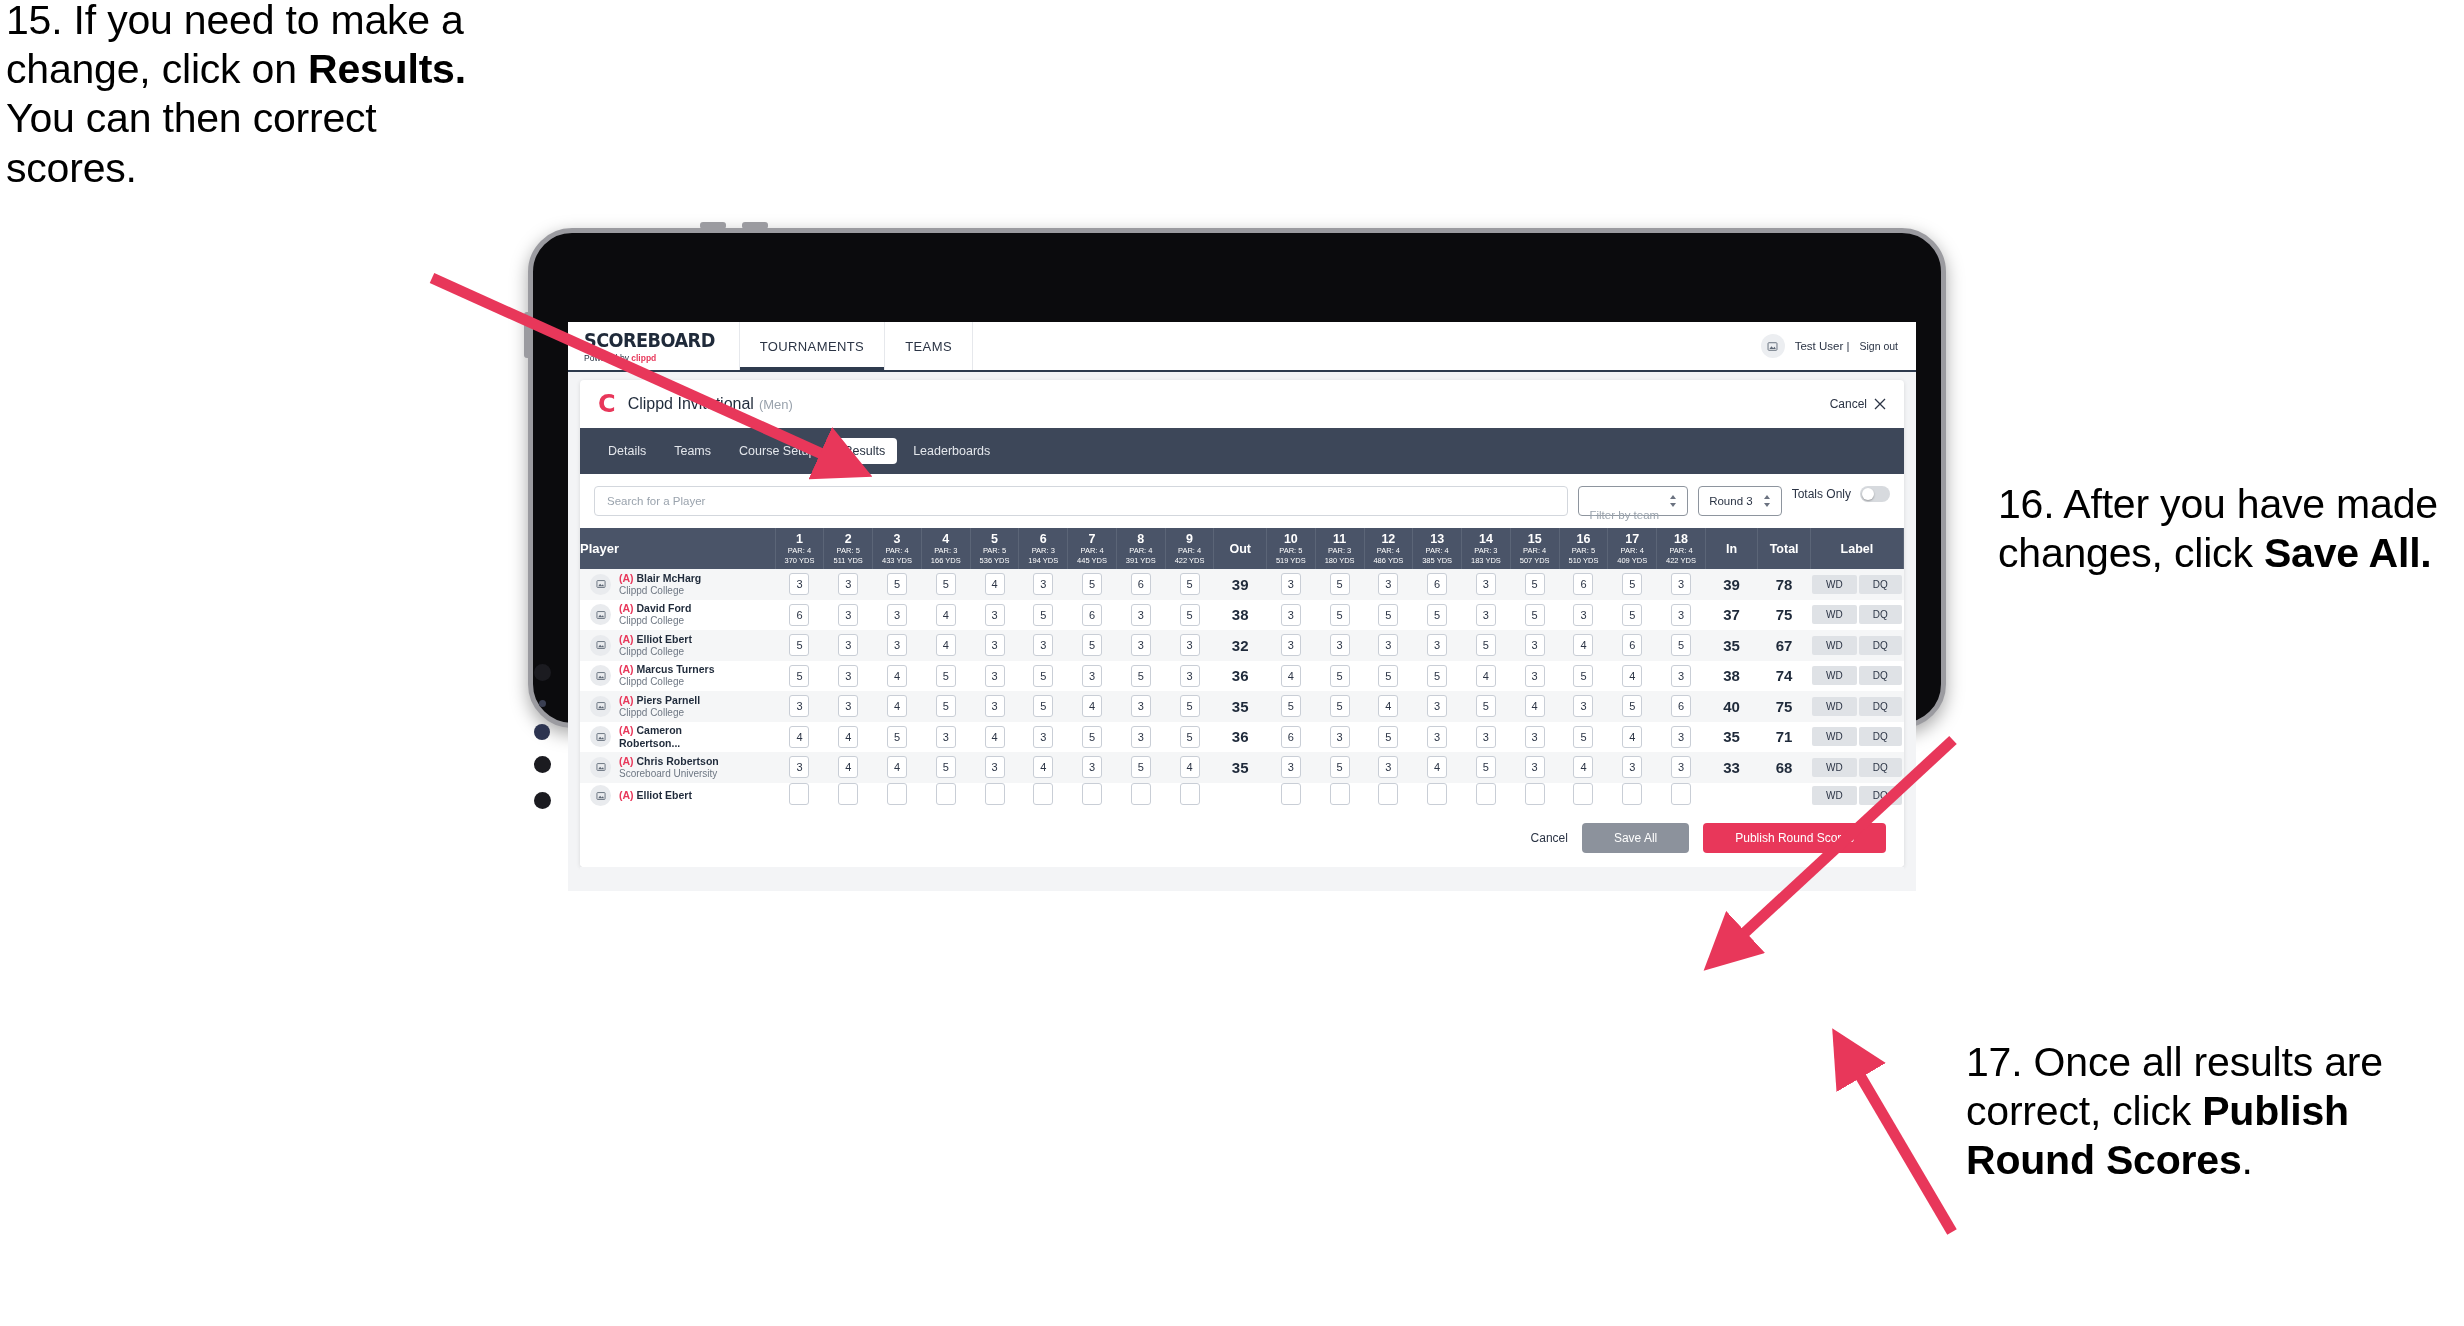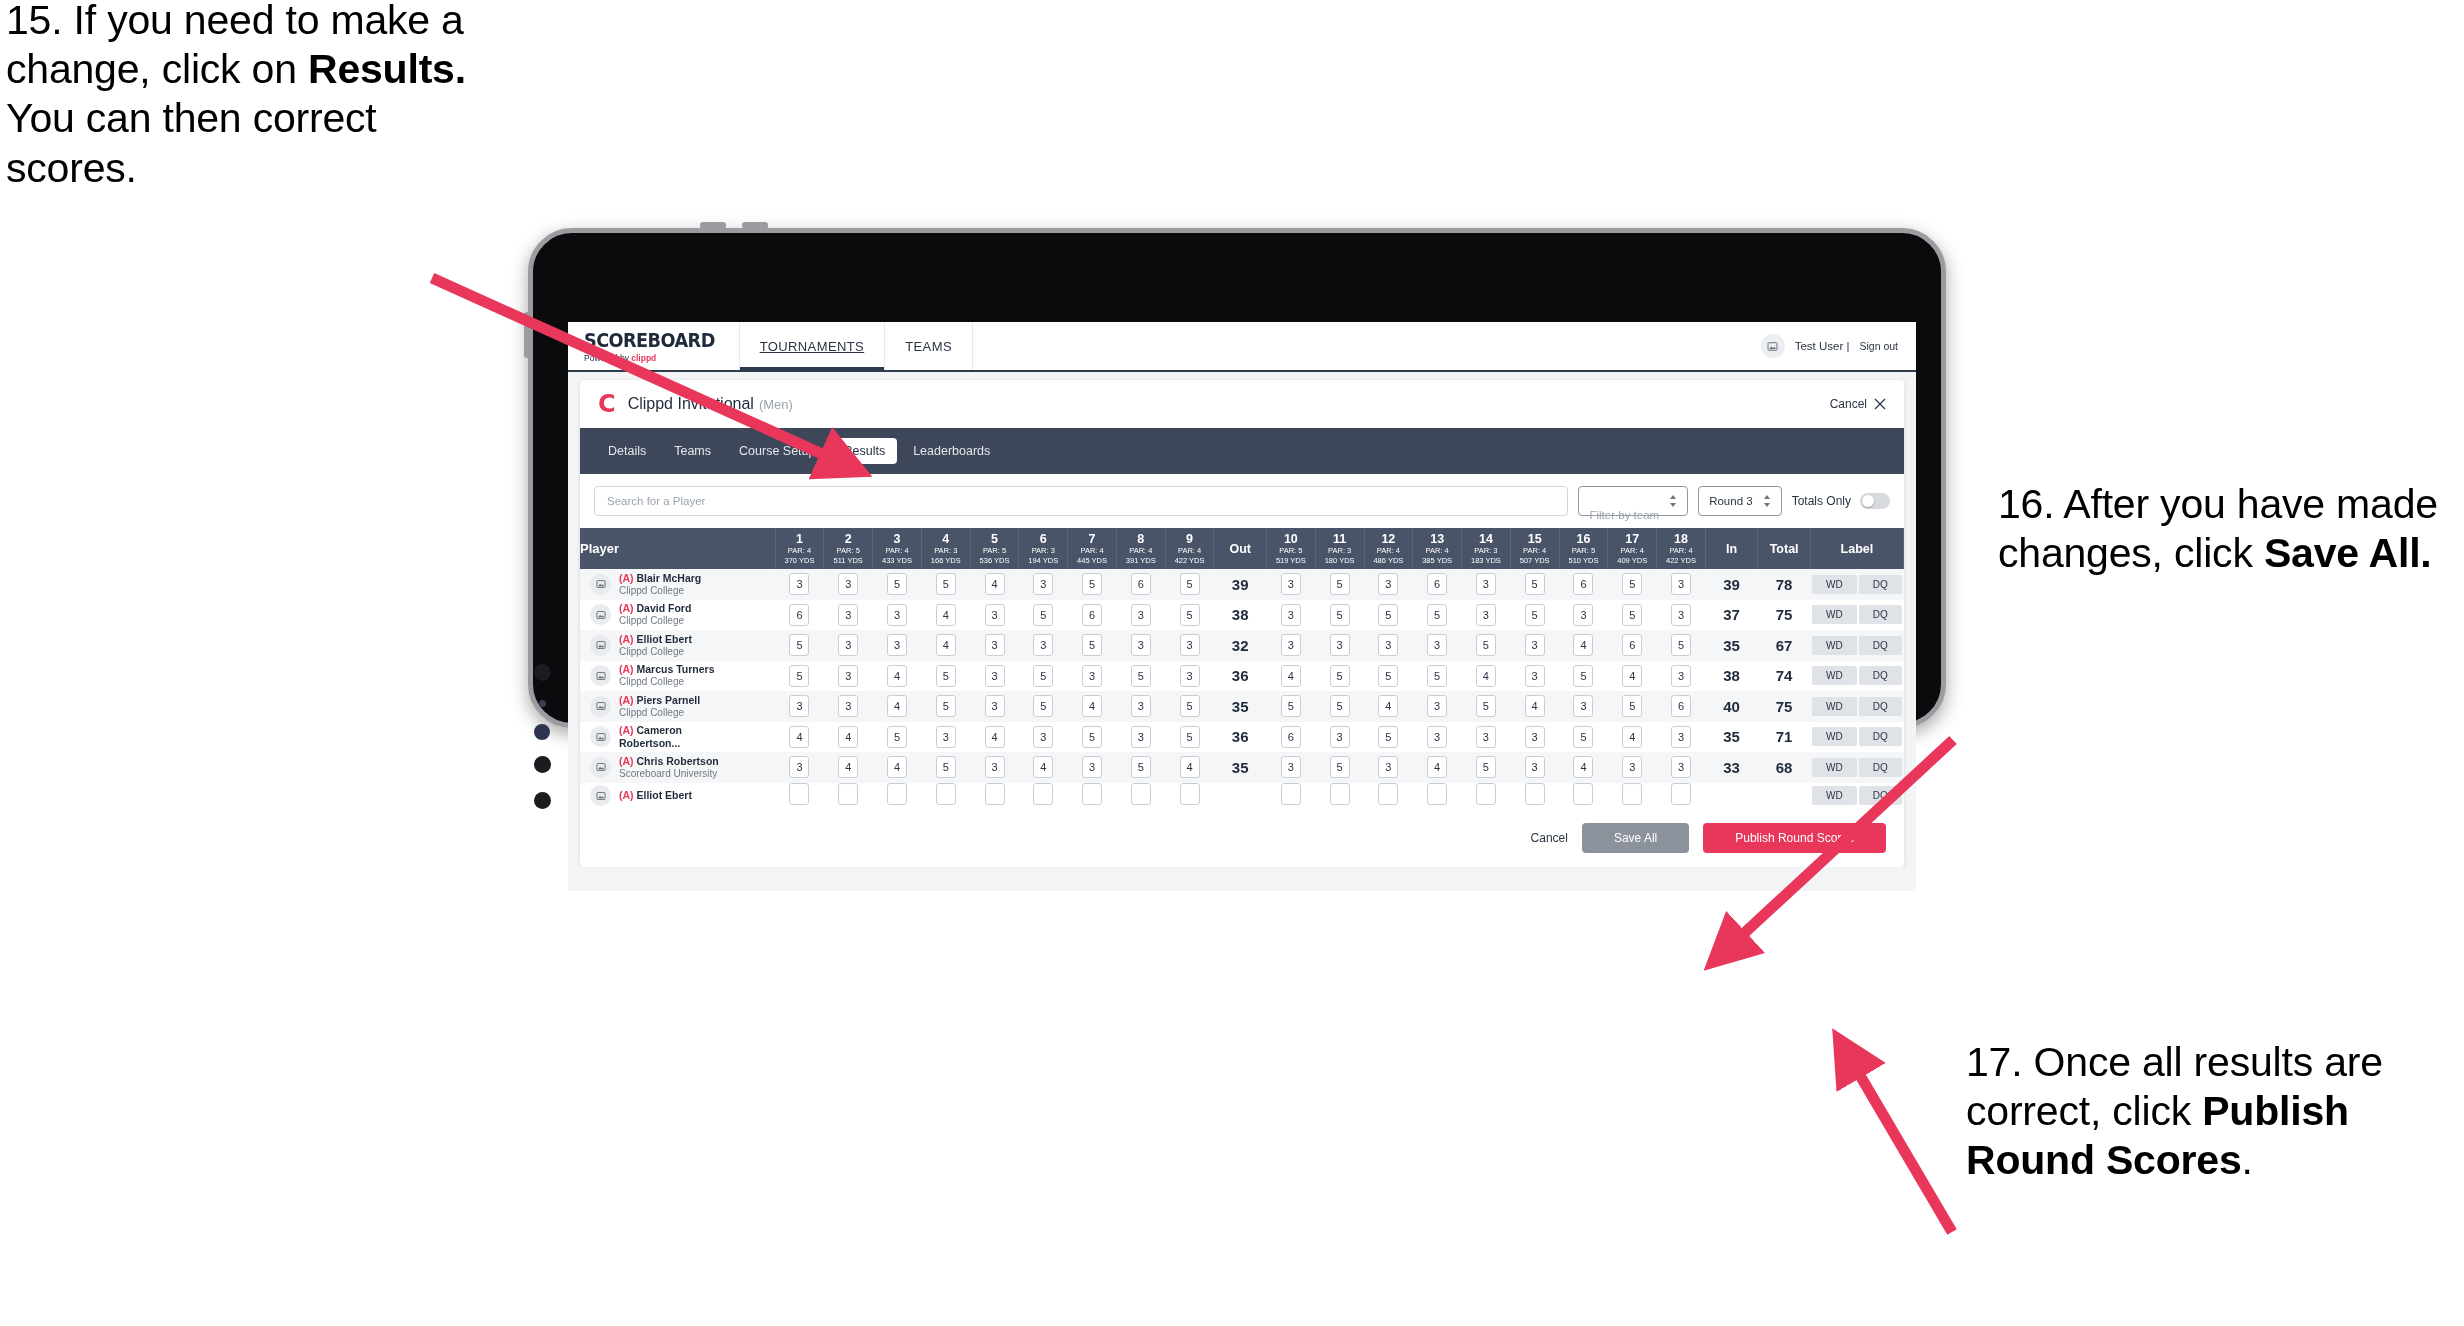--- a/index.html
+++ b/index.html
@@ -77,21 +77,21 @@
   .brand-sub i { color: #e8375a; font-style: normal; font-weight: 700; }
 
   .topnav { display: flex; align-items: stretch; }
   .topnav-item {
     display: flex; align-items: center; padding: 0 20px;
     font-size: 13px; color: #2b3445; letter-spacing: 0.4px;
     border-left: 1px solid #e6e8ec;
     cursor: pointer; background: #fff;
   }
   .topnav-item:last-child { border-right: 1px solid #e6e8ec; }
-  .topnav-item.active { box-shadow: inset 0 -3px 0 #2e3b4e; text-decoration: underline; }
+  .topnav-item.active { box-shadow: inset 0 -3px 0 #2e3b4e; }
 
   .topbar-right {
     margin-left: auto; display: flex; align-items: center;
     gap: 10px; padding-right: 18px; font-size: 11.5px; color: #2b3445;
   }
   .avatar-circle {
     width: 24px; height: 24px; border-radius: 50%;
     background: #eceef1; display:flex; align-items:center; justify-content:center;
   }
   .signout { font-size: 10.5px; color: #2b3445; cursor: pointer; }
@@ -122,21 +122,21 @@
     background: #3d4759; display: flex; align-items: center;
     padding: 6px 16px; gap: 4px; height: 46px;
   }
   .tab {
     font-size: 12.5px; color: #e4e7ec; padding: 6px 12px;
     border-radius: 4px; cursor: pointer; white-space: nowrap;
   }
   .tab.active { background: #ffffff; color: #1f2a3a; font-weight: 400; }
 
   .filterbar {
-    display: flex; align-items: center; gap: 10px;
+    display: flex; align-items: flex-start; gap: 10px;
     padding: 12px 14px; background: #ffffff;
   }
   .search-input {
     flex: 1; height: 30px; border: 1px solid #d3d7dd; border-radius: 4px;
     padding: 0 12px; font-size: 11.5px; color: #2b3445; outline: none;
     font-family: "Liberation Sans", sans-serif; background: #fff;
   }
   .search-input::placeholder { color: #9aa3ad; }
   .select-box {
     height: 30px; border: 1px solid #8e959e; border-radius: 4px;

